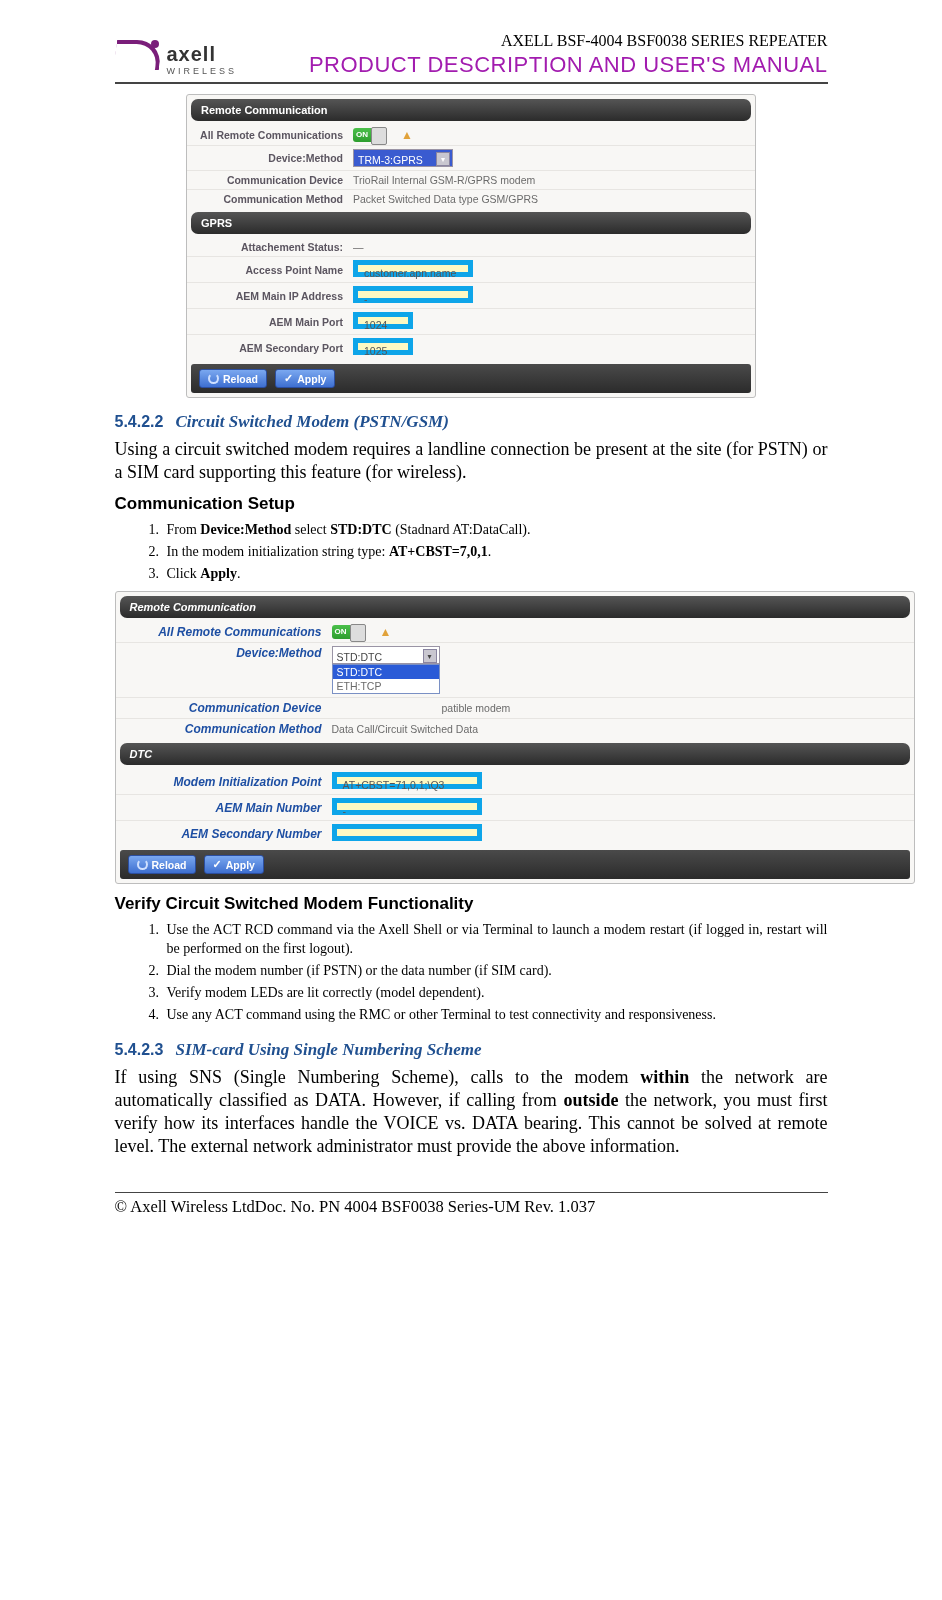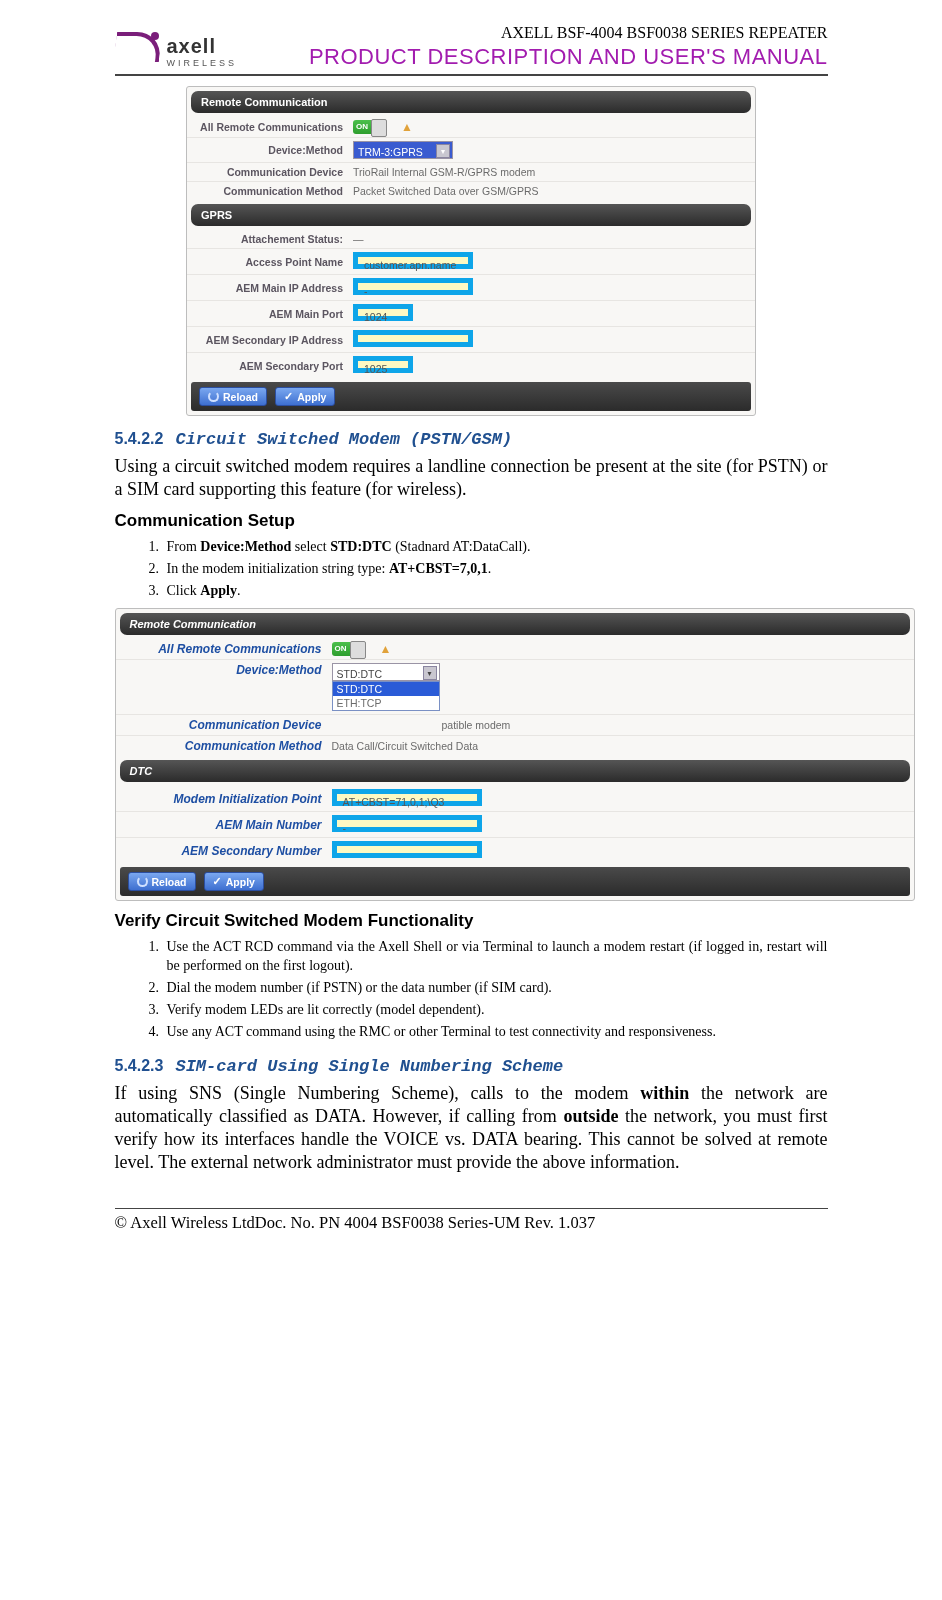--- a/index.html
+++ b/index.html
@@ -1,17 +1,17 @@
 <!DOCTYPE html>
 <html><head>
 <meta charset="utf-8">
 <style>
   * { box-sizing: border-box; margin: 0; padding: 0; }
   body { font-family: "Times New Roman", Times, serif; font-size: 16px; color: #000; background: #fff; }
-  .page { width: 761px; margin: 0 auto; padding: 24px 24px 14px 24px; position: relative; }
+  .page { width: 761px; margin: 16px auto; padding: 16px 24px 14px 24px; position: relative; }
   
   .hdr { display: flex; justify-content: space-between; align-items: flex-end; border-bottom: 2px solid #444; padding-bottom: 4px; margin-bottom: 10px; }
   .logo { display: flex; align-items: center; gap: 6px; }
   .logo-mark { width: 46px; height: 38px; position: relative; }
   .logo-mark .swoosh { width: 46px; height: 30px; border: 4px solid #7a1e7a; border-bottom: none; border-left: none; border-radius: 0 26px 0 0; transform: skewX(-8deg); }
   .logo-mark .dot { position:absolute; top:0; right:2px; width:8px; height:8px; background:#7a1e7a; border-radius:50%; }
   .logo-txt .brand { font-family: Arial, sans-serif; font-size: 20px; font-weight: bold; color:#333; letter-spacing:1px;}
   .logo-txt .sub { font-family: Arial, sans-serif; font-size: 9px; letter-spacing: 3px; color:#555;}
   .hdr-right { text-align: right; }
   .hdr-model { font-family: "Times New Roman", serif; font-size: 16px; font-variant: small-caps; }
@@ -38,21 +38,21 @@
   .on-toggle .sw::after { content:""; position:absolute; right:0; top:-1px; width:14px; height:16px; background:#ddd; border:1px solid #888; border-radius:2px;}
   .warn-ico { color:#e1a23a; font-size:12px; }
   .bbar { background: linear-gradient(#4a4a4a, #2b2b2b); margin:4px; border-radius:3px; padding:5px 8px; display:flex; gap:8px;}
   .bbar button { font-family: Verdana, Arial, sans-serif; font-size:10.5px; font-weight:bold; border:1px solid #2b4ea0; border-radius:3px; padding:2px 8px; display:inline-flex; align-items:center; gap:4px; cursor:pointer; }
   .bbar .reload { background: linear-gradient(#7aa8f0,#3e6fd0); color:#fff;}
   .bbar .apply { background: linear-gradient(#7aa8f0,#3e6fd0); color:#fff;}
   .ico-circ { width:11px; height:11px; border:2px solid #cfe0ff; border-top-color:transparent; border-radius:50%; display:inline-block;}
   .ico-check { font-size:11px; }
   
   .sect-num { color:#205090; font-family: Arial, sans-serif; font-weight:bold; font-size:16px; font-style: normal;}
-  .sect-title { color:#205090; font-family: Liberation Mono, monospace; font-weight:bold; font-style: italic; font-size:17px; }
+  .sect-title { color:#205090; font-family: Liberation Serif, serif; font-weight:bold; font-style: italic; font-size:17px; }
   h3.subhead { font-family: Arial, sans-serif; font-size:17px; font-weight:bold; margin: 10px 0 6px 0; }
   p.body { font-size:18px; line-height:1.28; margin:6px 0 10px 0; text-align: justify;}
   ol.steps { list-style: decimal; padding-left: 48px; font-size:14px; line-height:1.36; }
   ol.steps li { margin: 3px 0; padding-left: 4px; text-align: justify;}
   ol.steps.justify li { text-align: justify; }
   .b { font-weight: bold; }
   
   .ftr { border-top: 1.5px solid #444; margin-top: 34px; padding-top: 4px; display:flex; font-size:16.5px; }
 </style>
 </head>
@@ -95,44 +95,40 @@
             <span class="chev">▾</span>
           </span>
         </div>
       </div>
       <div class="kv-row">
         <div class="kv-label">Communication Device</div>
         <div class="kv-val">TrioRail Internal GSM-R/GPRS modem</div>
       </div>
       <div class="kv-row">
         <div class="kv-label">Communication Method</div>
-        <div class="kv-val">Packet Switched Data over GSM/GPRS</div>
+        <div class="kv-val">Packet Switched Data type GSM/GPRS</div>
       </div>
     </div>
     <div class="sec-bar">GPRS</div>
     <div>
       <div class="kv-row">
         <div class="kv-label">Attachement Status:</div>
         <div class="kv-val">—</div>
       </div>
       <div class="kv-row">
         <div class="kv-label">Access Point Name</div>
         <div class="kv-val"><span class="inputish">customer.apn.name</span></div>
       </div>
       <div class="kv-row">
         <div class="kv-label">AEM Main IP Address</div>
         <div class="kv-val"><span class="inputish">-</span></div>
       </div>
       <div class="kv-row">
         <div class="kv-label">AEM Main Port</div>
         <div class="kv-val"><span class="inputish" style="min-width:60px">1024</span></div>
-      </div>
-      <div class="kv-row">
-        <div class="kv-label">AEM Secondary IP Address</div>
-        <div class="kv-val"><span class="inputish"></span></div>
       </div>
       <div class="kv-row">
         <div class="kv-label">AEM Secondary Port</div>
         <div class="kv-val"><span class="inputish" style="min-width:60px">1025</span></div>
       </div>
     </div>
     <div class="bbar">
       <button class="reload">
           <span class="ico-circ"></span>
           <span>Reload</span>

